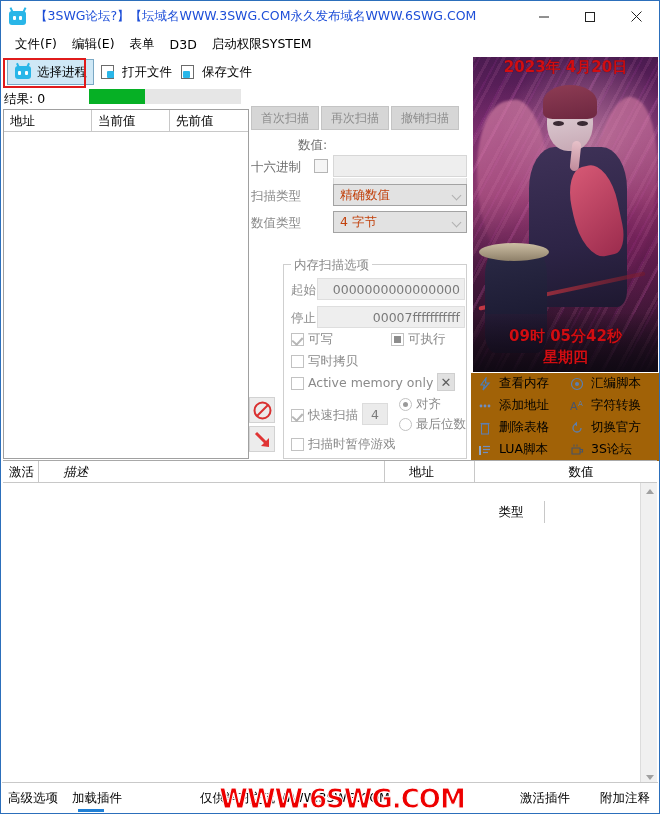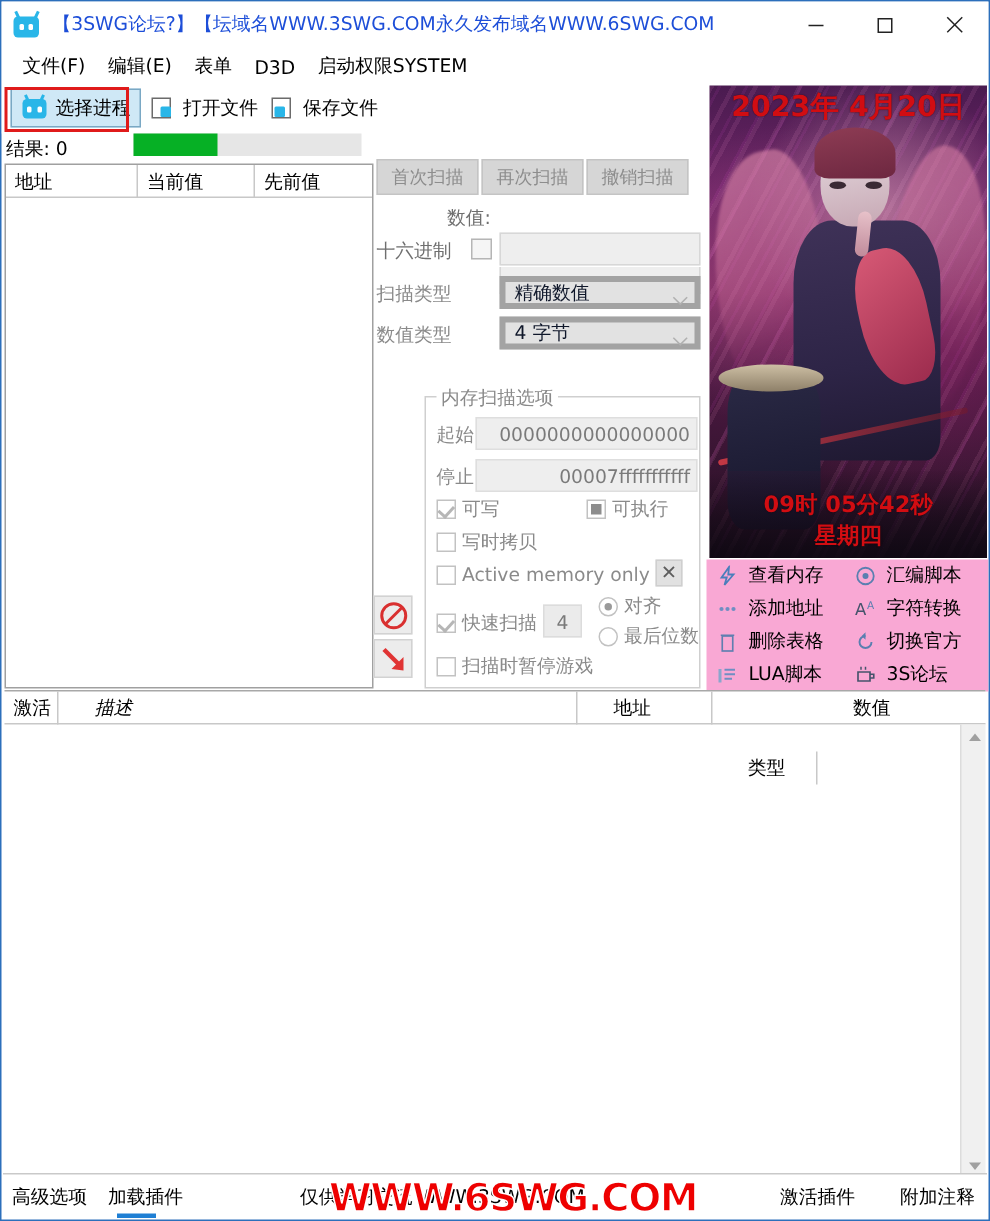--- a/index.html
+++ b/index.html
@@ -148,23 +148,23 @@
     position: absolute; left: 82px; top: 49px; width: 134px; height: 22px;
     background: #eeeeee; border: 1px solid #d7d7d7;
   }
   .val-input2 {
     position: absolute; left: 82px; top: 72px; width: 134px; height: 18px;
     background: #eeeeee; border: 1px solid #d7d7d7; border-top: none;
   }
 
   .row-lbl { position: absolute; font-size: 12.5px; color: #8a8a8a; }
   .combo {
-    position: absolute; height: 22px; background: #e2e2e2; border: 4px solid #a3a3a3;
+    position: absolute; height: 22px; background: #e2e2e2; border: 1px solid #a3a3a3;
     display: flex; align-items: center; padding-left: 6px;
-    font-size: 12.5px; color: #0f172a;
+    font-size: 12.5px; color: #c2410c;
   }
   .combo .chev {
     position: absolute; right: 6px; top: 7px; width: 7px; height: 7px;
     border-right: 1.5px solid #b0b0b0; border-bottom: 1.5px solid #b0b0b0;
     transform: rotate(45deg);
   }
 
   
   .gbox {
     position: absolute; left: 32px; top: 158px; width: 184px; height: 195px;
@@ -301,28 +301,28 @@
     background: linear-gradient(180deg, rgba(60,20,50,0.2), rgba(14,8,18,0.92));
   }
   .bn-text {
     position: absolute; width: 185px; text-align: center;
     color: #d10d12; font-weight: bold;
     font-family: "DejaVu Sans", "Liberation Sans", sans-serif;
     text-shadow: 0 0 1px rgba(0,0,0,0.6);
     letter-spacing: 0px;
     white-space: nowrap;
   }
-  .bn-date { top: 1px; font-size: 19px; }
+  .bn-date { top: 1px; font-size: 15px; }
   .bn-time { bottom: 26px; font-size: 15px; }
   .bn-day  { bottom: 5px; font-size: 15px; }
 
   
   .rightpanel {
     position: absolute; left: 470px; top: 372px; width: 188px; height: 88px;
-    background: #f9a8d4;
+    background: #a16207;
   }
   .rp-item {
     position: absolute; height: 21px; display: flex; align-items: center; gap: 6px;
     font-size: 12.5px; color: #000; white-space: nowrap;
   }
   .rp-ic { width: 16px; height: 16px; flex: none; display: flex; align-items: center; justify-content: center; }
   .rp-ic svg { display: block; }
 
   
   .bottomtable {

